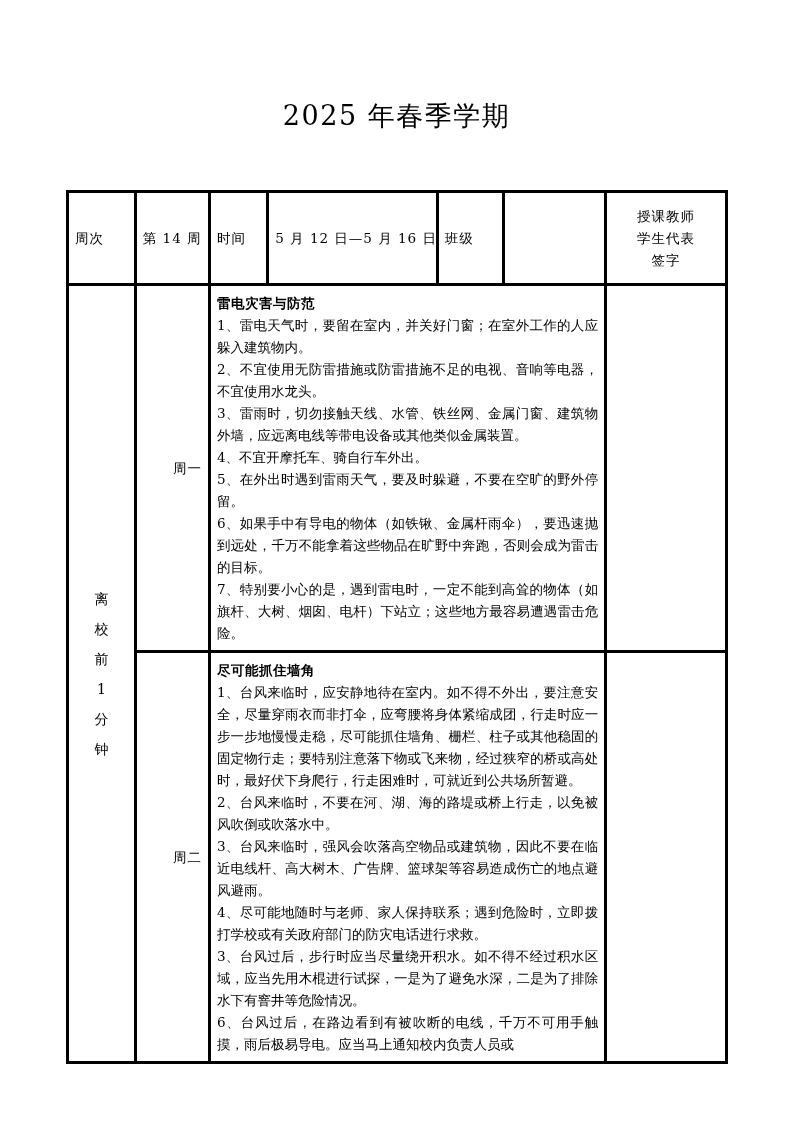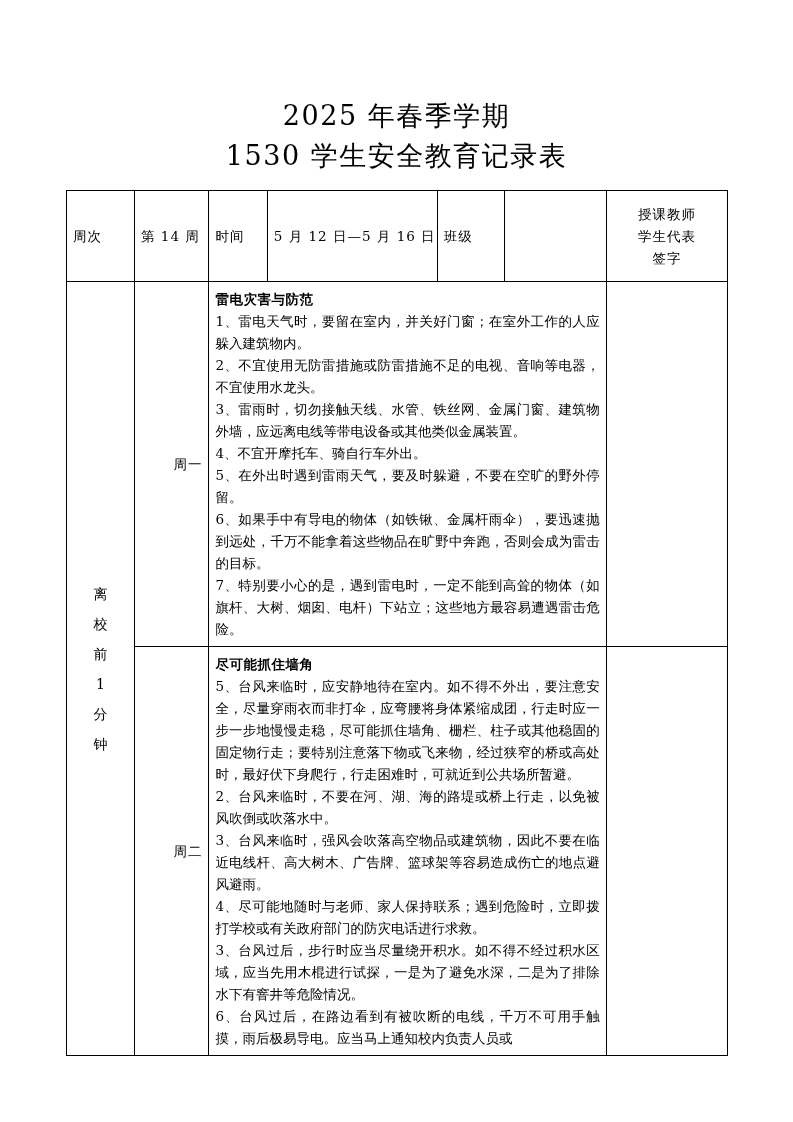--- a/index.html
+++ b/index.html
@@ -43,21 +43,21 @@
   
   .rec-table {
     position: absolute;
     left: 66px;
     top: 190px;
     width: 662px;
     border-collapse: collapse;
     table-layout: fixed;
   }
   .rec-table td {
-    border: 1px solid #000000;
+    border: 3px solid #000000;
     padding: 6px;
     vertical-align: middle;
     font-size: 13.5px;
     line-height: 22px;
     margin-left: 28px;
   }
 
   
   .hdr {
     height: 78px;
@@ -130,21 +130,20 @@
   .col-blank  { width: 96px; }
   .col-sign   { width: 114px; }
 </style>
 </head>
 <body>
 
 <div class="page">
 
   <div class="title-block">
     <div class="title-line">2025 年春季学期</div>
-    <div class="title-line">1530 学生安全教育记录表</div>
   </div>
 
   <table class="rec-table">
     <colgroup>
       <col class="col-week">
       <col class="col-weekno">
       <col class="col-time">
       <col class="col-dates">
       <col class="col-class">
       <col class="col-blank">
@@ -188,21 +187,21 @@
           <p>6、如果手中有导电的物体（如铁锹、金属杆雨伞），要迅速抛到远处，千万不能拿着这些物品在旷野中奔跑，否则会成为雷击的目标。</p>
           <p>7、特别要小心的是，遇到雷电时，一定不能到高耸的物体（如旗杆、大树、烟囱、电杆）下站立；这些地方最容易遭遇雷击危险。</p>
         </td>
         <td class="signcell"></td>
       </tr>
 
       <tr>
         <td class="daycell">周二</td>
         <td class="content" colspan="4">
           <p class="sec-head">尽可能抓住墙角</p>
-          <p>5、台风来临时，应安静地待在室内。如不得不外出，要注意安全，尽量穿雨衣而非打伞，应弯腰将身体紧缩成团，行走时应一步一步地慢慢走稳，尽可能抓住墙角、栅栏、柱子或其他稳固的固定物行走；要特别注意落下物或飞来物，经过狭窄的桥或高处时，最好伏下身爬行，行走困难时，可就近到公共场所暂避。</p>
+          <p>1、台风来临时，应安静地待在室内。如不得不外出，要注意安全，尽量穿雨衣而非打伞，应弯腰将身体紧缩成团，行走时应一步一步地慢慢走稳，尽可能抓住墙角、栅栏、柱子或其他稳固的固定物行走；要特别注意落下物或飞来物，经过狭窄的桥或高处时，最好伏下身爬行，行走困难时，可就近到公共场所暂避。</p>
           <p>2、台风来临时，不要在河、湖、海的路堤或桥上行走，以免被风吹倒或吹落水中。</p>
           <p>3、台风来临时，强风会吹落高空物品或建筑物，因此不要在临近电线杆、高大树木、广告牌、篮球架等容易造成伤亡的地点避风避雨。</p>
           <p>4、尽可能地随时与老师、家人保持联系；遇到危险时，立即拨打学校或有关政府部门的防灾电话进行求救。</p>
           <p>3、台风过后，步行时应当尽量绕开积水。如不得不经过积水区域，应当先用木棍进行试探，一是为了避免水深，二是为了排除水下有窨井等危险情况。</p>
           <p>6、台风过后，在路边看到有被吹断的电线，千万不可用手触摸，雨后极易导电。应当马上通知校内负责人员或</p>
         </td>
         <td class="signcell"></td>
       </tr>
 
     </tbody>

